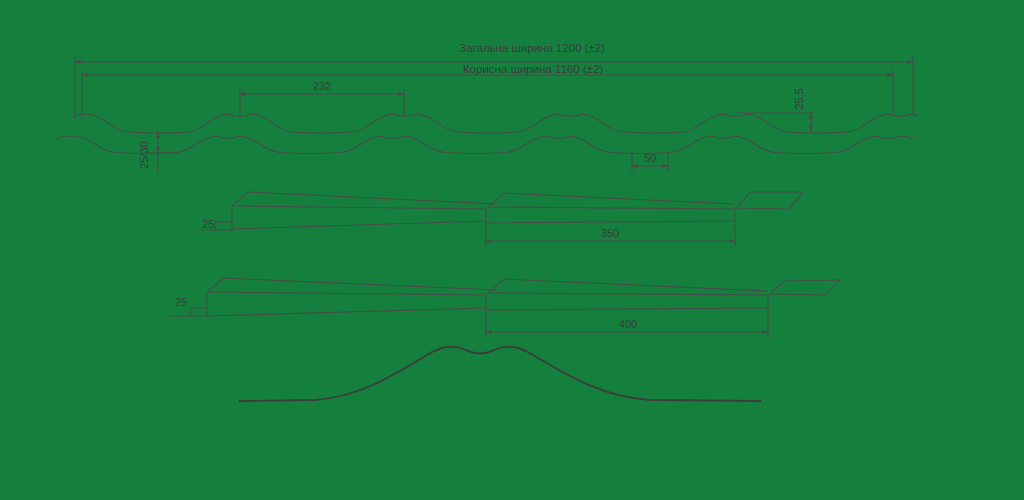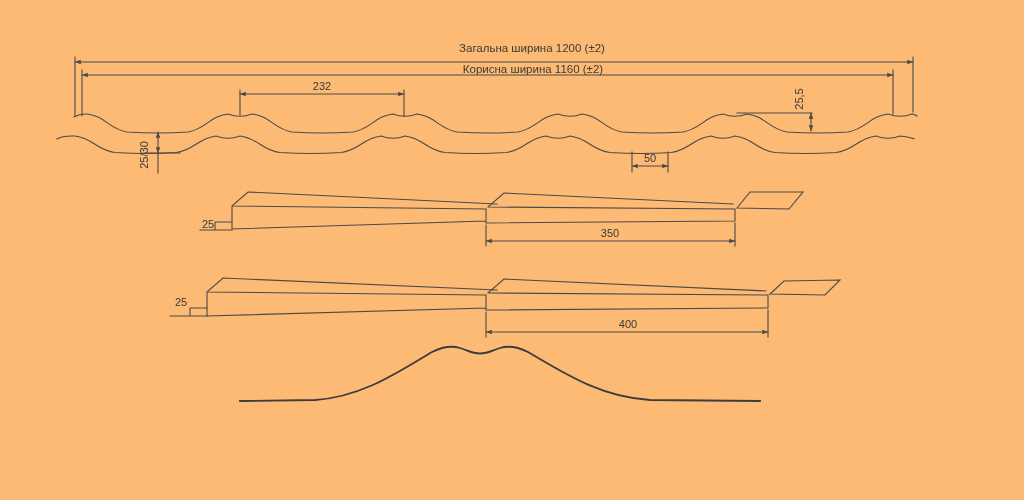--- a/index.html
+++ b/index.html
@@ -1,16 +1,16 @@
 <!DOCTYPE html>
 <html><head>
 <meta charset="utf-8">
 <style>
   html,body{margin:0;padding:0;background:#ffffff;}
-  .stage{position:relative;width:1024px;height:500px;background:#fdba74;overflow:hidden;}
+  .stage{position:relative;width:1024px;height:500px;background:#15803d;overflow:hidden;}
   svg{position:absolute;left:0;top:0;}
   .ln{stroke:#4a4a4a;stroke-width:1.1;fill:none;stroke-linecap:square;stroke-linejoin:miter;}
   .thick{stroke-width:1.8;stroke:#3d3d3d;}
   text{fill:#3a3a3a;font-family:"Liberation Sans","DejaVu Sans",sans-serif;font-size:11px;}
   .t12{font-size:11.5px;}
 </style>
 </head>
 <body>
 
 <div class="stage">

